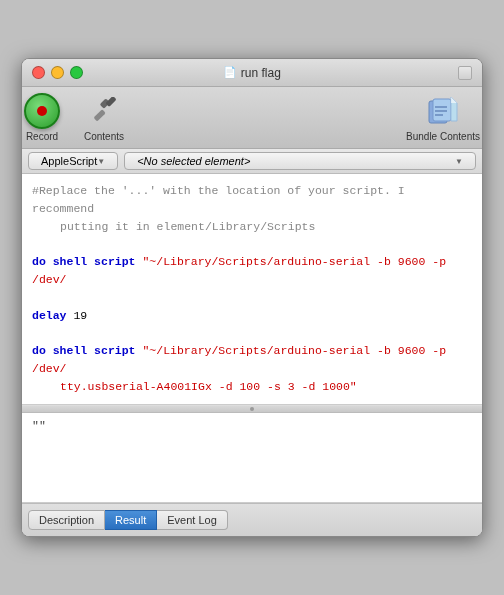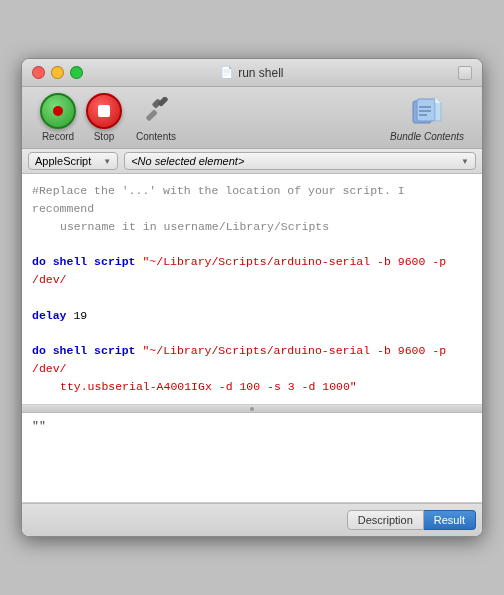--- a/index.html
+++ b/index.html
@@ -71,24 +71,24 @@
       width: 14px;
       height: 14px;
       border: 1px solid #aaa;
       border-radius: 2px;
       background: linear-gradient(to bottom, #e8e8e8, #d0d0d0);
     }
 
     
     .toolbar {
       background: linear-gradient(to bottom, #d8d8d8, #c0c0c0);
-      padding: 6px 18px;
-      display: flex;
-      align-items: center;
-      gap: 10px;
+      padding: 6px 2px;
+      display: flex;
+      align-items: center;
+      gap: 20px;
       border-bottom: 1px solid #aaa;
     }
 
     .toolbar-btn {
       display: flex;
       flex-direction: column;
       align-items: center;
       gap: 2px;
       cursor: pointer;
     }
@@ -174,21 +174,20 @@
     .toolbar-spacer {
       flex: 1;
     }
 
     .bundle-btn {
       display: flex;
       flex-direction: column;
       align-items: center;
       gap: 2px;
       cursor: pointer;
-      font-style: italic;
     }
 
     .bundle-icon {
       width: 36px;
       height: 36px;
       display: flex;
       align-items: center;
       justify-content: center;
     }
 
@@ -201,24 +200,24 @@
       gap: 6px;
       border-bottom: 1px solid #bbb;
     }
 
     .selector-dropdown {
       display: flex;
       align-items: center;
       background: linear-gradient(to bottom, #f5f5f5, #e0e0e0);
       border: 1px solid #aaa;
       border-radius: 4px;
-      padding: 2px 6px;
+      padding: 2px 12px;
       font-size: 11px;
       cursor: pointer;
-      gap: 12px;
+      gap: 0;
       min-width: 90px;
       justify-content: space-between;
     }
 
     .dropdown-arrow {
       font-size: 8px;
       color: #666;
     }
 
     .selector-dropdown2 {
@@ -292,21 +291,21 @@
       min-height: 90px;
       color: #444;
       border-bottom: 1px solid #ccc;
     }
 
     
     .bottom-tabs {
       background: linear-gradient(to bottom, #e0e0e0, #d0d0d0);
       display: flex;
       align-items: center;
-      justify-content: flex-end;
+      justify-content: flex-start;
       padding: 6px;
       gap: 0;
       border-top: 1px solid #bbb;
     }
 
     .tab-btn {
       font-size: 11px;
       color: #333;
       background: linear-gradient(to bottom, #f0f0f0, #dcdcdc);
       border: 1px solid #aaa;
@@ -339,39 +338,33 @@
 <div class="window">
 
   <div class="titlebar">
     <div class="titlebar-buttons">
       <div class="tb-btn tb-close"></div>
       <div class="tb-btn tb-minimize"></div>
       <div class="tb-btn tb-maximize"></div>
     </div>
     <div class="titlebar-title">
       <span class="title-icon">📄</span>
-      <span>run shell</span>
+      <span>run flag</span>
     </div>
     <div class="titlebar-resize"></div>
   </div>
 
   <div class="toolbar">
     <div class="toolbar-btn">
       <div class="btn-circle btn-record">
         <div class="btn-inner-record"></div>
       </div>
       <span class="toolbar-btn-label">Record</span>
     </div>
 
-    <div class="toolbar-btn">
-      <div class="btn-circle btn-stop">
-        <div class="btn-inner-stop"></div>
-      </div>
-      <span class="toolbar-btn-label">Stop</span>
-    </div>
 
 
     <div class="toolbar-compile">
       <div class="compile-icon">
         <svg class="hammer-svg" viewBox="0 0 32 32">
           <rect x="4" y="18" width="14" height="6" rx="2" fill="#888" transform="rotate(-45 11 21)"></rect>
           <rect x="12" y="4" width="10" height="7" rx="2" fill="#666" transform="rotate(-45 17 7.5)"></rect>
           <rect x="18" y="2" width="12" height="6" rx="2" fill="#555" transform="rotate(-45 24 5)"></rect>
         </svg>
       </div>
@@ -402,21 +395,21 @@
       <span class="dropdown-arrow">▼</span>
     </div>
     <div class="selector-dropdown selector-dropdown2">
       <span>&lt;No selected element&gt;</span>
       <span class="dropdown-arrow">▼</span>
     </div>
   </div>
 
   <div class="editor-area">
     <span class="code-line code-comment">#Replace the '...' with the location of your script. I recommend</span>
-    <span class="code-indent code-comment">username it in username/Library/Scripts</span>
+    <span class="code-indent code-comment">putting it in element/Library/Scripts</span>
     <span class="code-line">&nbsp;</span>
     <span class="code-line">
       <span class="code-keyword">do shell script</span><span class="code-string"> </span><span class="code-string">"~/Library/Scripts/arduino-serial -b 9600 -p /dev/</span>
     </span>
     <span class="code-line">&nbsp;</span>
     <span class="code-line">
       <span class="code-keyword">delay</span><span class="code-normal"> 19</span>
     </span>
     <span class="code-line">&nbsp;</span>
     <span class="code-line">
@@ -429,15 +422,16 @@
     <div class="resize-dot"></div>
   </div>
 
   <div class="output-area">
     <span>""</span>
   </div>
 
   <div class="bottom-tabs">
     <button class="tab-btn">Description</button>
     <button class="tab-btn active">Result</button>
+    <button class="tab-btn">Event Log</button>
   </div>
 
 </div>
 
 </body></html>

